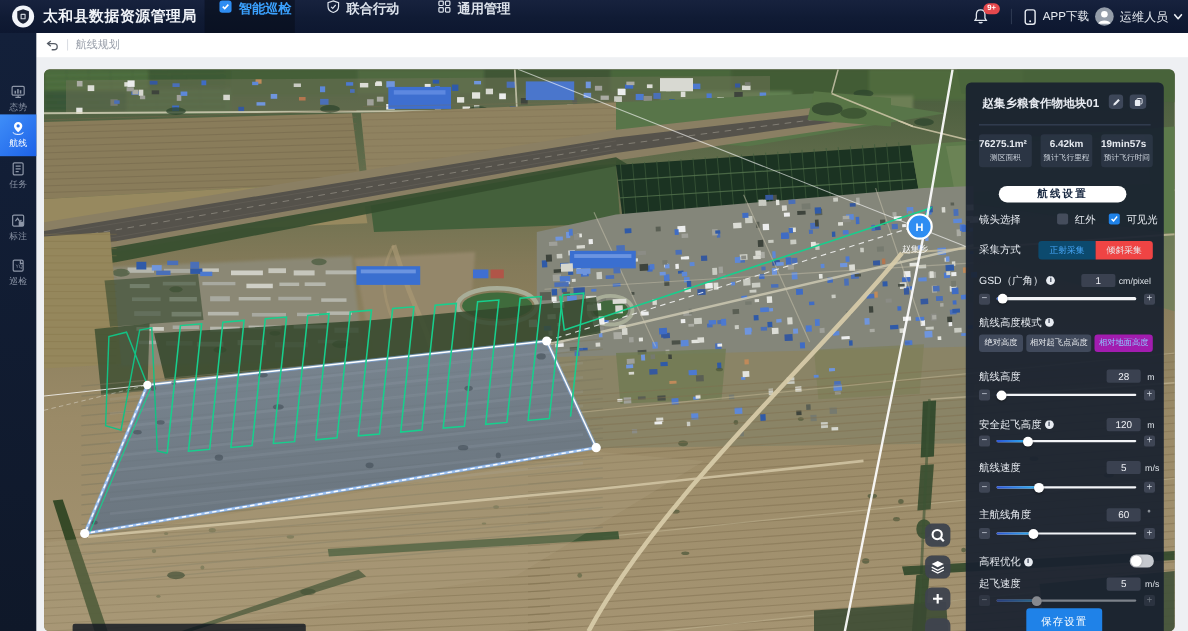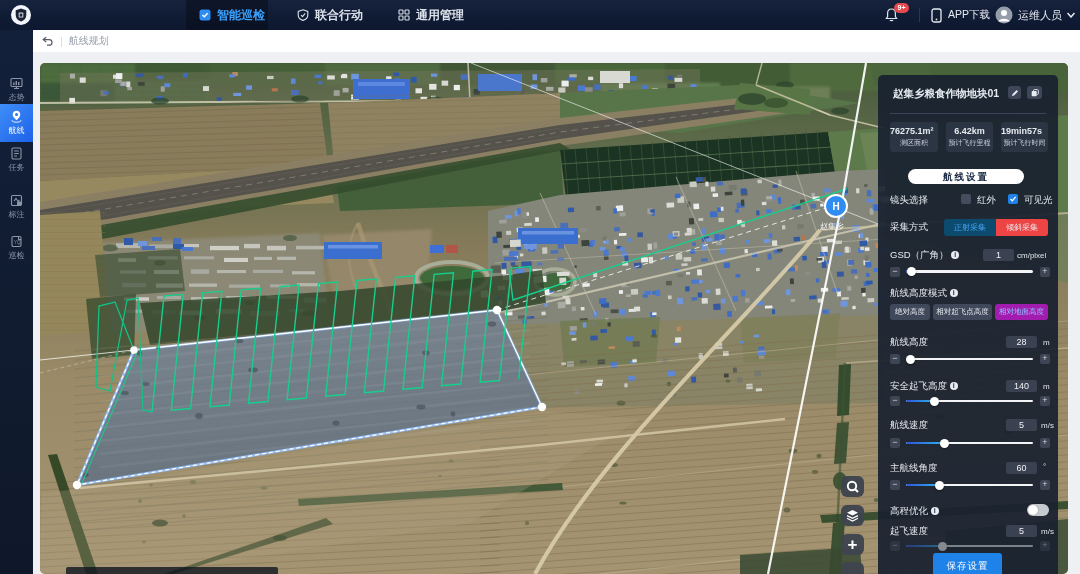--- a/index.html
+++ b/index.html
@@ -4,21 +4,21 @@
 html,body{width:1080px;height:574px;overflow:hidden;background:#eef0f3;
 font-family:"Liberation Sans",sans-serif;position:relative}
 .abs{position:absolute}
 
 .hdr{position:absolute;left:0;top:0;width:1080px;height:30px;
 background:linear-gradient(180deg,#17223e 0%,#101b34 55%,#0d1730 100%)}
 .logo{position:absolute;left:11px;top:5px;width:20px;height:20px;border-radius:50%;
 background:#f2f5fa;display:flex;align-items:center;justify-content:center}
 .title{position:absolute;left:39px;top:0;height:30px;line-height:30px;color:#f0f3f8;
 font-size:13.5px;font-weight:bold;letter-spacing:0.5px}
-.navitem{position:absolute;top:0;height:30px;display:flex;align-items:center;gap:6px;
+.navitem{position:absolute;top:0;height:30px;display:flex;gap:6px;
 font-size:12px;font-weight:bold;color:#dce2eb}
 .navitem.on{color:#3ba2ff}
 .navbg{position:absolute;left:186px;top:0;width:82px;height:30px;background:rgba(7,12,24,.55)}
 .hright{position:absolute;top:0;height:30px;display:flex;align-items:center;color:#e8ecf2}
 .badge{position:absolute;left:894px;top:3px;min-width:15px;height:10px;border-radius:5px;
 background:#e5484d;color:#fff;font-size:7px;font-weight:bold;text-align:center;line-height:10px;padding:0 2px}
 
 .crumb{position:absolute;left:33px;top:30px;width:1047px;height:22px;background:#ffffff;
 display:flex;align-items:center}
 .crumb .txt{color:#979da8;font-size:10px;margin-left:6px}
@@ -53,20 +53,21 @@
 </style></head><body>
 <div class="hdr">
  <div class="navbg"></div>
  <div class="logo">
       <svg width="12" height="14" viewBox="0 0 12 14">
         <path d="M6 0.5 L11.3 2.2 V7 C11.3 10.4 9 12.6 6 13.5 C3 12.6 0.7 10.4 0.7 7 V2.2 Z" fill="#1b2335"></path>
         <rect x="3.7" y="4.6" width="4.6" height="5" rx="0.6" fill="#e8ecf2" opacity="0.9"></rect>
         <rect x="4.7" y="5.6" width="2.6" height="3" fill="#1b2335"></rect>
       </svg>
     </div>
+ <div class="title">太和县数据资源管理局</div>
  <div class="navitem on" style="left:199px">
    <svg width="12" height="12" viewBox="0 0 12 12">
         <rect x="0.5" y="0.5" width="11" height="11" rx="2.5" fill="#2e8df2"></rect>
         <path d="M3.5 6 L5.3 7.8 L8.6 4.2" stroke="#fff" stroke-width="1.4" fill="none"></path>
       </svg>
    <span>智能巡检</span>
     </div>
  <div class="navitem" style="left:297px">
    <svg width="12" height="12" viewBox="0 0 12 12">
         <path d="M6 0.8 L10.8 2.4 V6 C10.8 8.8 9 10.6 6 11.4 C3 10.6 1.2 8.8 1.2 6 V2.4 Z" fill="none" stroke="#dce2eb" stroke-width="1.1"></path>
@@ -1118,21 +1119,21 @@
     <div class="vbox" style="left:128px;top:261px">28</div>
     <div class="unit" style="left:165px;top:263px">m</div>
     <div>
       <div class="sbtn" style="left:12px;top:279px">−</div>
       <div class="track" style="left:28px;top:282.75px;width:127px"></div>
       <div class="tfill" style="left:28px;top:282.75px;width:4px"></div>
       <div class="knob" style="left:27.5px;top:279.5px"></div>
       <div class="sbtn" style="left:162px;top:279px">+</div>
     </div>
     <div class="lab" style="left:12px;top:305px">安全起飞高度 <span class="info">i</span></div>
-    <div class="vbox" style="left:128px;top:305px">140</div>
+    <div class="vbox" style="left:128px;top:305px">120</div>
     <div class="unit" style="left:165px;top:307px">m</div>
     <div>
       <div class="sbtn" style="left:12px;top:321px">−</div>
       <div class="track" style="left:28px;top:324.75px;width:127px"></div>
       <div class="tfill" style="left:28px;top:324.75px;width:28px"></div>
       <div class="knob" style="left:51.5px;top:321.5px"></div>
       <div class="sbtn" style="left:162px;top:321px">+</div>
     </div>
     <div class="lab" style="left:12px;top:344px">航线速度</div>
     <div class="vbox" style="left:128px;top:344px">5</div>

